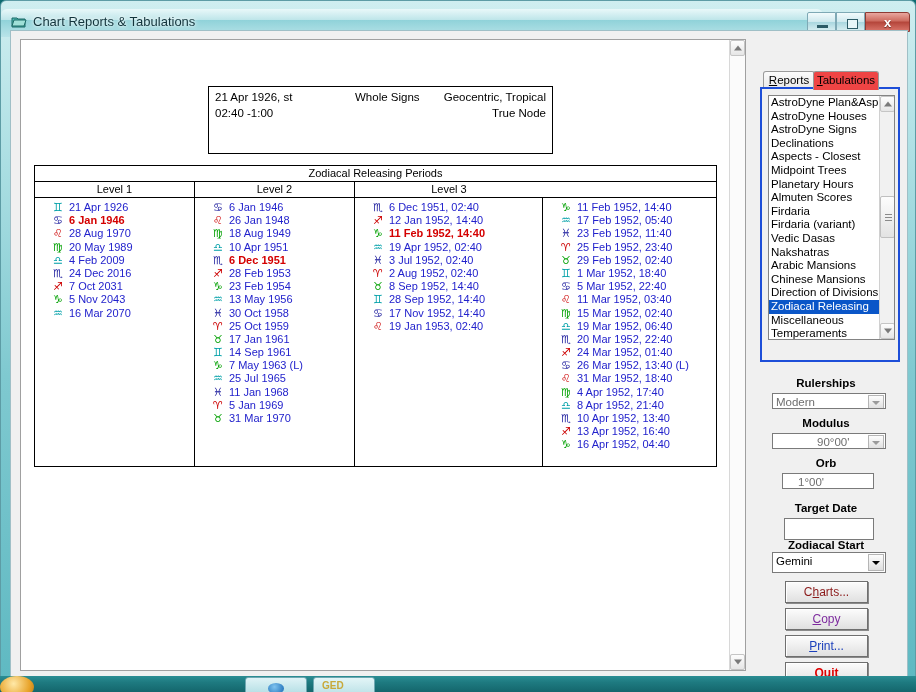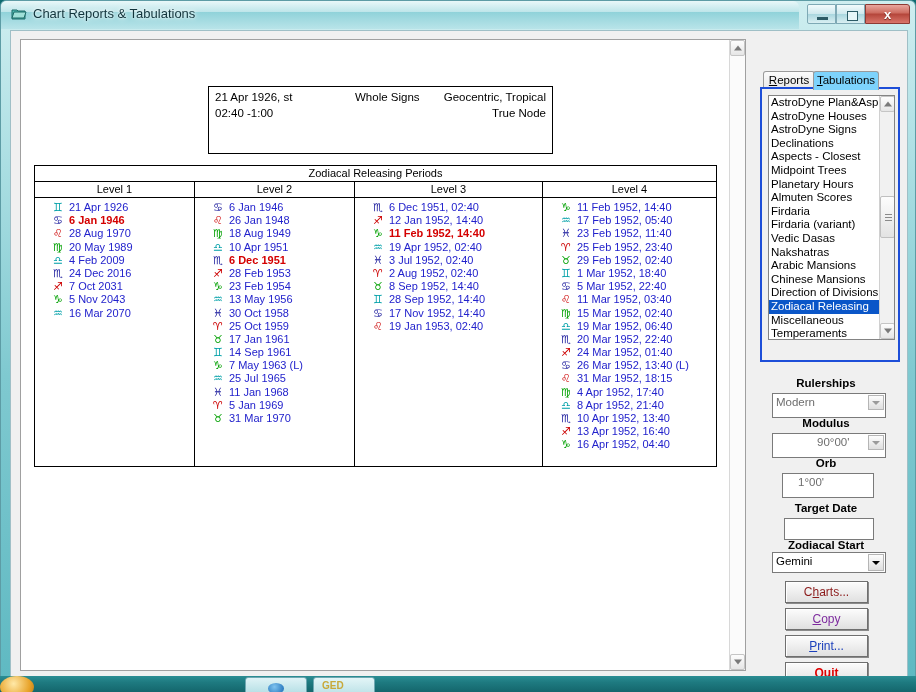--- a/index.html
+++ b/index.html
@@ -10,23 +10,24 @@
     background:#0d6b70;
   }
   
   #window{
     position:absolute;left:0;top:0;width:916px;height:684px;
     background:linear-gradient(180deg,#cfeef0 0%,#aee0e4 22%,#7fc9d0 55%,#5fb9c2 100%);
     border:1px solid #5d9ca5;box-sizing:border-box;
     border-radius:6px 6px 0 0;
   }
   #titlebar{
-    position:absolute;left:0;top:0;width:798px;height:28px;
+    position:absolute;left:0;top:8px;width:798px;height:28px;
     border-radius:6px 6px 0 0;
     background:linear-gradient(180deg,#e9f8f9 0%,#bfe6ea 38%,#8fd2d9 39%,#b9e4e9 100%);
+    padding-left:24px;
   }
   #title-icon{
     position:absolute;left:10px;top:6px;width:16px;height:14px;
   }
   #title-text{
     position:absolute;left:32px;top:5px;
     font-size:13px;color:#12343c;
     text-shadow:0 0 3px #ffffff,0 0 6px #ffffff;
     white-space:nowrap;
   }
@@ -146,21 +147,21 @@
   
   #tabs{position:absolute;left:11px;top:32px;width:136px;height:18px;}
   .tab{
     position:absolute;top:0;height:18px;line-height:17px;
     font-size:11.5px;color:#000;text-align:center;
     border:1px solid #9a9a9a;border-bottom:none;box-sizing:border-box;
     background:linear-gradient(180deg,#fbfbfb,#e8e8e8);
     border-radius:3px 3px 0 0;
   }
   #tab-reports{left:0;width:52px;}
-  #tab-tabulations{left:50px;width:66px;background:#7dd3fc;z-index:3;height:19px;}
+  #tab-tabulations{left:50px;width:66px;background:#ef4444;z-index:3;height:19px;}
   .tab u{text-decoration:underline;}
 
   
   #list-group{
     position:absolute;left:8px;top:48px;width:140px;height:275px;
     border:2px solid #1d4ed8;box-sizing:border-box;background:#f0f0f0;
   }
   #listbox{
     position:absolute;left:6px;top:6px;width:127px;height:245px;
     background:#ffffff;border:1px solid #848484;box-sizing:border-box;
@@ -184,21 +185,21 @@
   }
   #lsb-grip{position:absolute;left:4px;top:17px;width:7px;height:7px;}
   #lsb-grip i{display:block;height:1px;background:#8a8a8a;margin-bottom:2px;}
 
   
   .fld-label{
     position:absolute;width:148px;text-align:center;
     font-size:11.5px;font-weight:bold;color:#000;
   }
   .ctl{
-    position:absolute;height:25px;box-sizing:border-box;
+    position:absolute;height:16px;box-sizing:border-box;
     border:1px solid #7a7a7a;background:#ffffff;
     font-size:11.5px;line-height:17px;color:#000;padding-left:3px;
     white-space:nowrap;overflow:hidden;
   }
   .ctl.disabled{color:#6e6e6e;}
   .ddarrow{
     position:absolute;right:1px;top:1px;width:16px;height:15px;
     background:linear-gradient(180deg,#fdfdfd,#dedede);
     border:1px solid #b5b5b5;box-sizing:border-box;
   }
@@ -277,21 +278,20 @@
             <span class="hr">True Node</span>
           </div>
         </div>
 
         <div id="zr-table">
           <div id="zr-title">Zodiacal Releasing Periods</div>
           <div id="zr-head">
             <div class="hcell c1">Level 1</div>
             <div class="hcell c2">Level 2</div>
             <div class="hcell c3">Level 3</div>
-            <div class="hcell c4">Level 4</div>
           </div>
           <div id="zr-body">
             <div class="col c1" id="col-level1">
                 <div class="zrow"><span class="gl e-air">♊</span><span class="dt">21 Apr 1926</span></div>
                 <div class="zrow hl-row"><span class="gl e-water">♋</span><span class="dt">6 Jan 1946</span></div>
                 <div class="zrow"><span class="gl e-fire">♌</span><span class="dt">28 Aug 1970</span></div>
                 <div class="zrow"><span class="gl e-earth">♍</span><span class="dt">20 May 1989</span></div>
                 <div class="zrow"><span class="gl e-air">♎</span><span class="dt">4 Feb 2009</span></div>
                 <div class="zrow"><span class="gl e-water">♏</span><span class="dt">24 Dec 2016</span></div>
                 <div class="zrow"><span class="gl e-fire">♐</span><span class="dt">7 Oct 2031</span></div>
@@ -336,21 +336,21 @@
                 <div class="zrow"><span class="gl e-fire">♈</span><span class="dt">25 Feb 1952, 23:40</span></div>
                 <div class="zrow"><span class="gl e-earth">♉</span><span class="dt">29 Feb 1952, 02:40</span></div>
                 <div class="zrow"><span class="gl e-air">♊</span><span class="dt">1 Mar 1952, 18:40</span></div>
                 <div class="zrow"><span class="gl e-water">♋</span><span class="dt">5 Mar 1952, 22:40</span></div>
                 <div class="zrow"><span class="gl e-fire">♌</span><span class="dt">11 Mar 1952, 03:40</span></div>
                 <div class="zrow"><span class="gl e-earth">♍</span><span class="dt">15 Mar 1952, 02:40</span></div>
                 <div class="zrow"><span class="gl e-air">♎</span><span class="dt">19 Mar 1952, 06:40</span></div>
                 <div class="zrow"><span class="gl e-water">♏</span><span class="dt">20 Mar 1952, 22:40</span></div>
                 <div class="zrow"><span class="gl e-fire">♐</span><span class="dt">24 Mar 1952, 01:40</span></div>
                 <div class="zrow"><span class="gl e-water">♋</span><span class="dt">26 Mar 1952, 13:40 (L)</span></div>
-                <div class="zrow"><span class="gl e-fire">♌</span><span class="dt">31 Mar 1952, 18:15</span></div>
+                <div class="zrow"><span class="gl e-fire">♌</span><span class="dt">31 Mar 1952, 18:40</span></div>
                 <div class="zrow"><span class="gl e-earth">♍</span><span class="dt">4 Apr 1952, 17:40</span></div>
                 <div class="zrow"><span class="gl e-air">♎</span><span class="dt">8 Apr 1952, 21:40</span></div>
                 <div class="zrow"><span class="gl e-water">♏</span><span class="dt">10 Apr 1952, 13:40</span></div>
                 <div class="zrow"><span class="gl e-fire">♐</span><span class="dt">13 Apr 1952, 16:40</span></div>
                 <div class="zrow"><span class="gl e-earth">♑</span><span class="dt">16 Apr 1952, 04:40</span></div>
               </div>
           </div>
         </div>
 
       </div>

